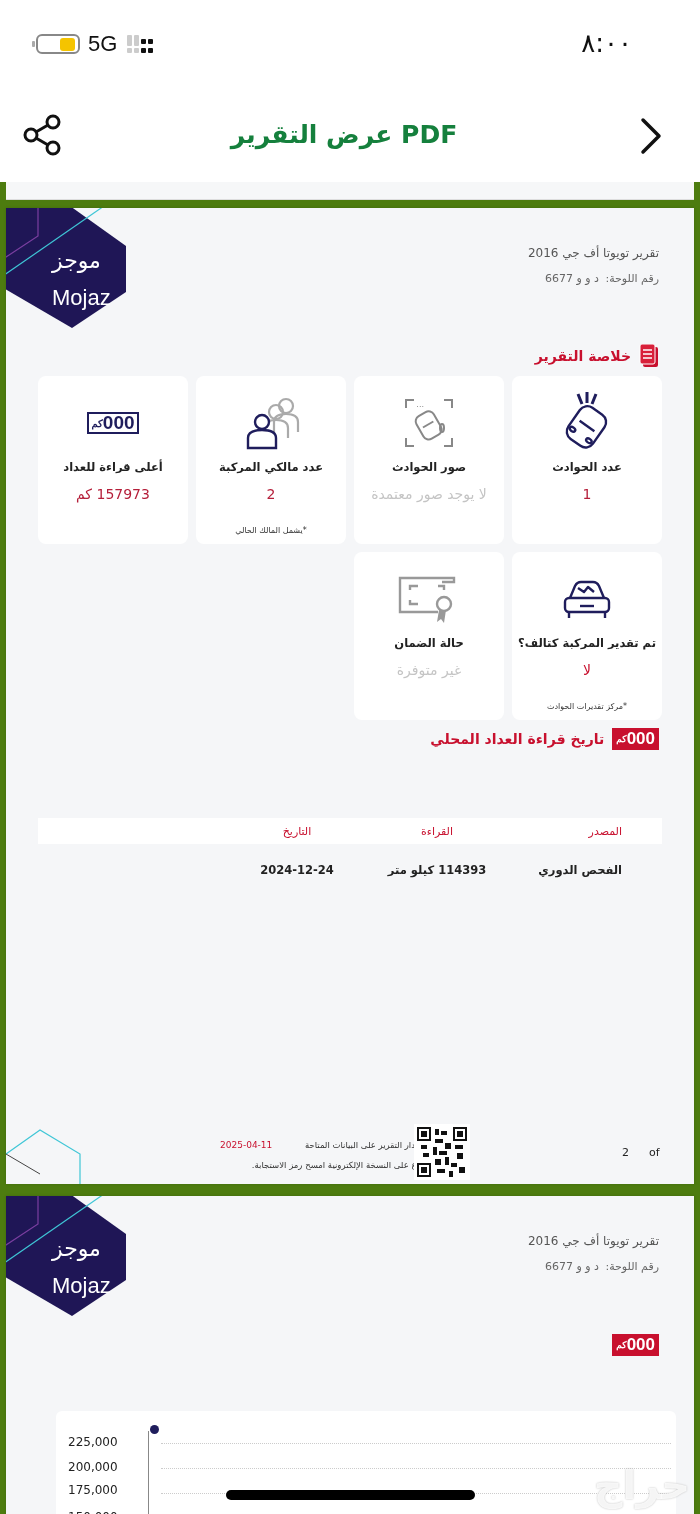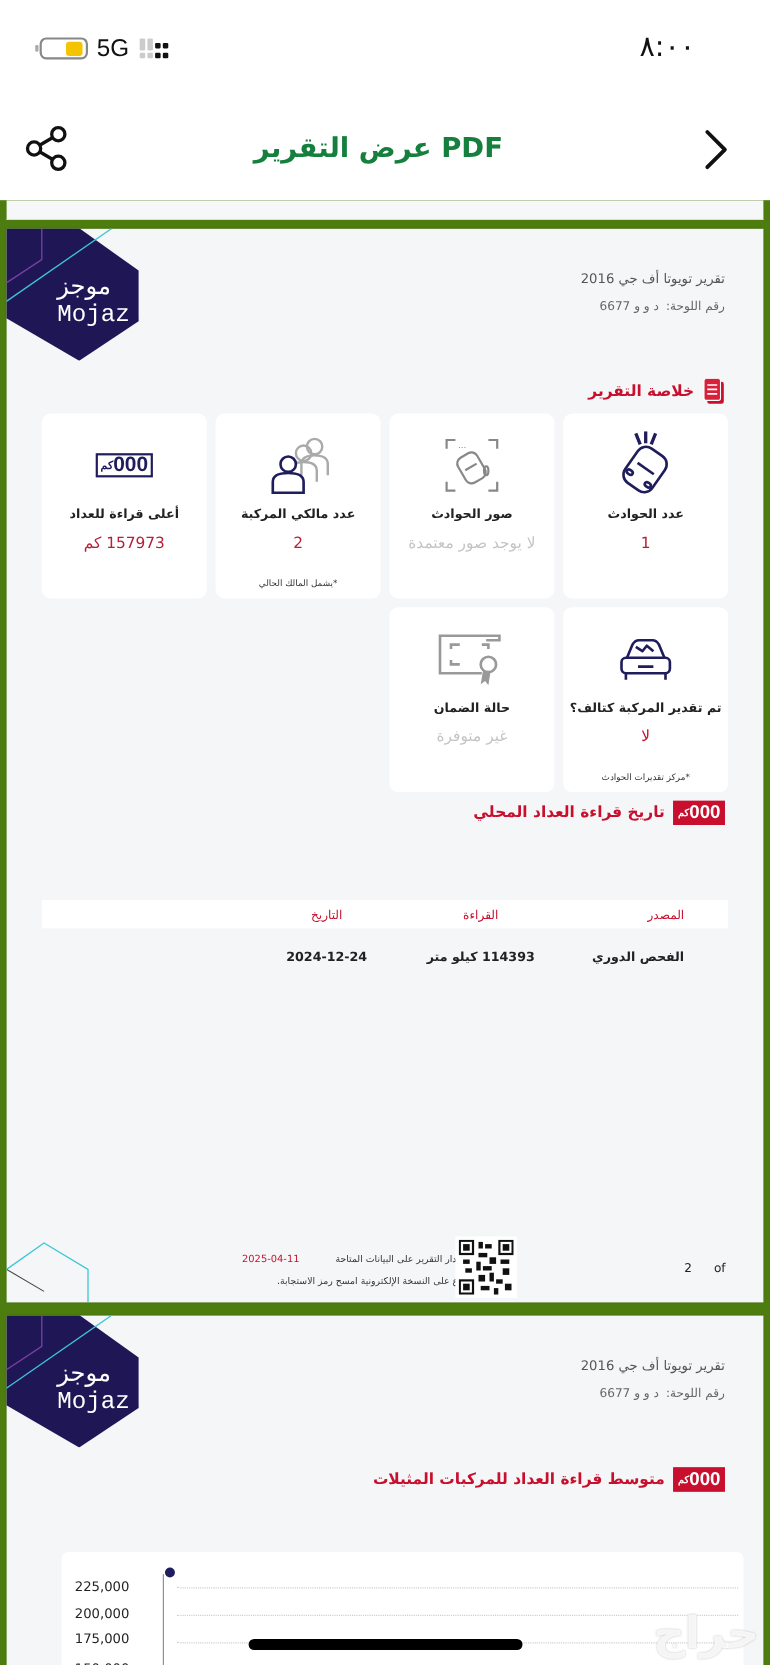--- a/index.html
+++ b/index.html
@@ -19,21 +19,21 @@
   .back-btn { position: absolute; right: 36px; top: 26px; width: 26px; height: 40px; }
 
   .viewer { position: absolute; left: 0; top: 182px; width: 700px; height: 1332px; background: #4d7c0f; overflow: hidden; }
   .page-strip { position: absolute; left: 6px; top: 0; width: 688px; height: 18px; background: #f6f7f8; border-bottom: 1px solid #ddd; }
   .page { position: absolute; left: 6px; width: 688px; background: #f5f6f8; box-shadow: 0 0 3px rgba(0,0,0,0.15); overflow: hidden; }
   .page1 { top: 26px; height: 976px; }
   .page2 { top: 1014px; height: 330px; }
 
   .logo-hex { position: absolute; left: -6px; top: -2px; width: 130px; height: 122px; }
   .logo-text-ar { position: absolute; left: 46px; top: 40px; color: #fff; font-size: 22px; }
-  .logo-text-en { position: absolute; left: 46px; top: 66px; color: #fff; font-size: 22px; font-family: Liberation Mono, monospace; text-align: center; }
+  .logo-text-en { position: absolute; left: 46px; top: 77px; color: #fff; font-size: 22px; font-family: Liberation Sans, sans-serif; text-align: center; }
   .report-title { position: absolute; right: 35px; top: 38px; font-size: 12px; color: #555; direction: rtl; }
   .plate-label { position: absolute; right: 35px; top: 64px; font-size: 11px; color: #666; direction: rtl; }
   .plate-value { position: absolute; right: 95px; top: 64px; font-size: 11px; color: #666; direction: rtl; }
 
   .section-head { position: absolute; right: 35px; direction: rtl; display: flex; align-items: center; gap: 8px; color: #c8102e; font-size: 14px; font-weight: bold; }
   .odo-icon { display: inline-flex; align-items: center; height: 22px; padding: 0 2px; border: 2px solid #c8102e; background: #fff; color: #c8102e; font-family: "Liberation Sans", sans-serif; font-weight: bold; font-size: 17px; letter-spacing: 0; }
   .odo-icon.red { background: #c8102e; color: #fff; }
 
   .cards { position: absolute; left: 32px; width: 624px; display: grid; grid-template-columns: repeat(4, 150px); gap: 8px; direction: rtl; }
   .card { position: relative; height: 168px; background: #fff; border-radius: 8px; text-align: center; }
@@ -303,21 +303,20 @@
     </svg>
     <div class="logo-text-ar">موجز</div>
     <div class="logo-text-en">Mojaz</div>
 
     <div class="report-title">تقرير تويوتا أف جي 2016</div>
     <div class="plate-label">رقم اللوحة:</div>
     <div class="plate-value">د و و 6677</div>
 
     <div class="section-head" style="top:138px;">
       <span class="odo-icon red">000<small style="font-size:9px;">ﻛﻢ</small></span>
-      <span>متوسط قراءة العداد للمركبات المثيلات</span>
     </div>
 
     <div class="chart-box">
       <div class="y-axis"></div>
       <div class="gridline" style="top:32px;"></div>
       <div class="gridline" style="top:57px;"></div>
       <div class="gridline" style="top:82px;"></div>
 
       <div class="ytick" style="top:24px;">225,000</div>
       <div class="ytick" style="top:49px;">200,000</div>

